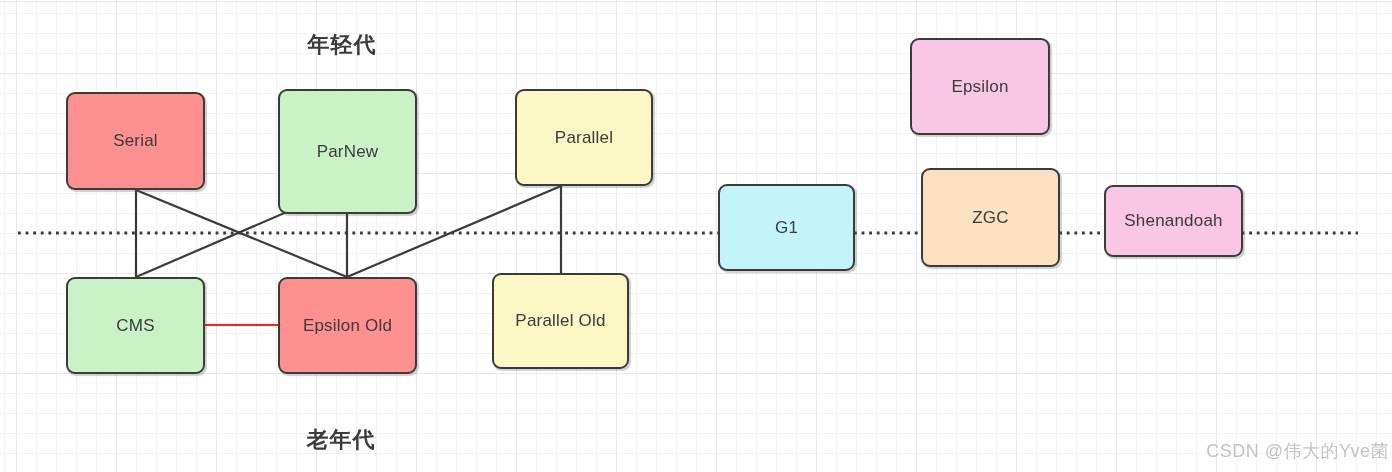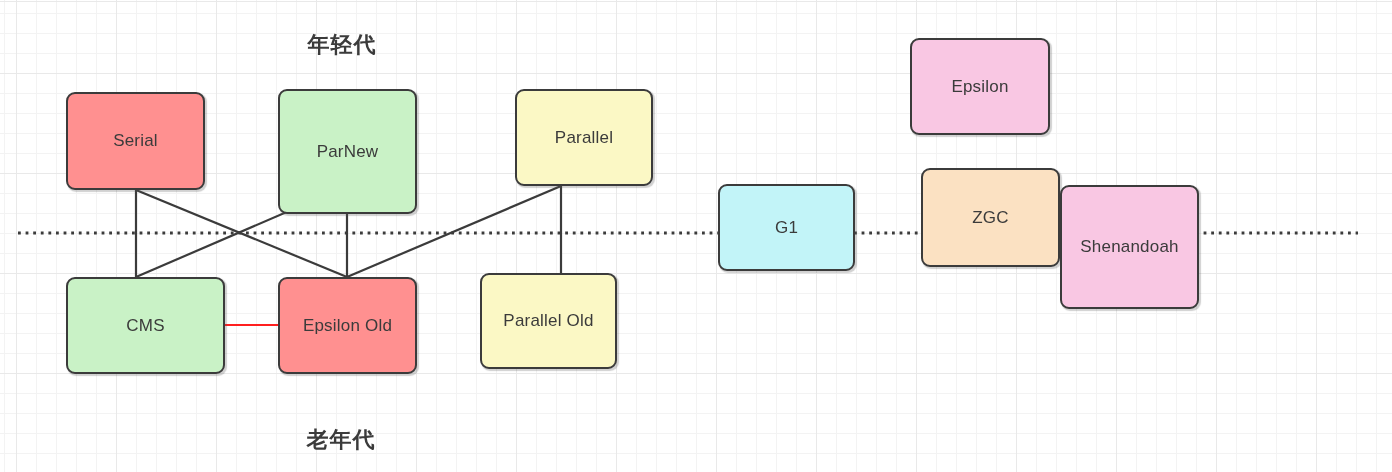--- a/index.html
+++ b/index.html
@@ -72,23 +72,24 @@
       <line x1="347" y1="186" x2="136" y2="277" stroke="#3b3b3b" stroke-width="2.2"></line>
       <line x1="347" y1="186" x2="347" y2="277" stroke="#3b3b3b" stroke-width="2.2"></line>
       <line x1="561" y1="186" x2="347" y2="277" stroke="#3b3b3b" stroke-width="2.2"></line>
       <line x1="561" y1="186" x2="561" y2="273" stroke="#3b3b3b" stroke-width="2.2"></line>
       <line x1="205" y1="325" x2="280" y2="325" stroke="#ff1f1f" stroke-width="2.2"></line>
     </svg>
   <div id="nodes-layer">
       <div class="node" style="left: 66px; top: 92px; width: 139px; height: 98px; background: rgb(255, 144, 144);">Serial</div>
       <div class="node" style="left: 278px; top: 89px; width: 139px; height: 125px; background: rgb(201, 242, 198);">ParNew</div>
       <div class="node" style="left: 492px; top: 89px; width: 138px; height: 97px; background: rgb(251, 248, 197); margin-left: 23px;">Parallel</div>
-      <div class="node" style="left: 66px; top: 277px; width: 159px; height: 97px; background: rgb(201, 242, 198);">CMS</div>
+      <div class="node" style="left: 66px; top: 277px; width: 139px; height: 97px; background: rgb(201, 242, 198);">CMS</div>
       <div class="node" style="left: 278px; top: 277px; width: 139px; height: 97px; background: rgb(255, 144, 144);">Epsilon Old</div>
-      <div class="node" style="left: 480px; top: 273px; width: 137px; height: 96px; background: rgb(251, 248, 197);">Parallel Old</div>
+      <div class="node" style="left: 492px; top: 273px; width: 137px; height: 96px; background: rgb(251, 248, 197);">Parallel Old</div>
       <div class="node" style="left: 718px; top: 184px; width: 137px; height: 87px; background: rgb(194, 244, 248);">G1</div>
       <div class="node" style="left: 910px; top: 38px; width: 140px; height: 97px; background: rgb(249, 199, 227);">Epsilon</div>
       <div class="node" style="left: 921px; top: 168px; width: 139px; height: 99px; background: rgb(251, 225, 194);">ZGC</div>
-      <div class="node" style="left: 1060px; top: 185px; width: 139px; height: 124px; background: rgb(249, 199, 227);">Shenandoah</div>
+      <div class="node" style="left: 1104px; top: 185px; width: 139px; height: 72px; background: rgb(249, 199, 227);">Shenandoah</div>
     </div>
   <div class="region-title" id="young-title" style="left: 342px; top: 45px;">年轻代</div>
   <div class="region-title" id="old-title" style="left: 341px; top: 440px;">老年代</div>
+  <div class="watermark">CSDN @伟大的Yve菌</div>
 </div>
 
 </body></html>

